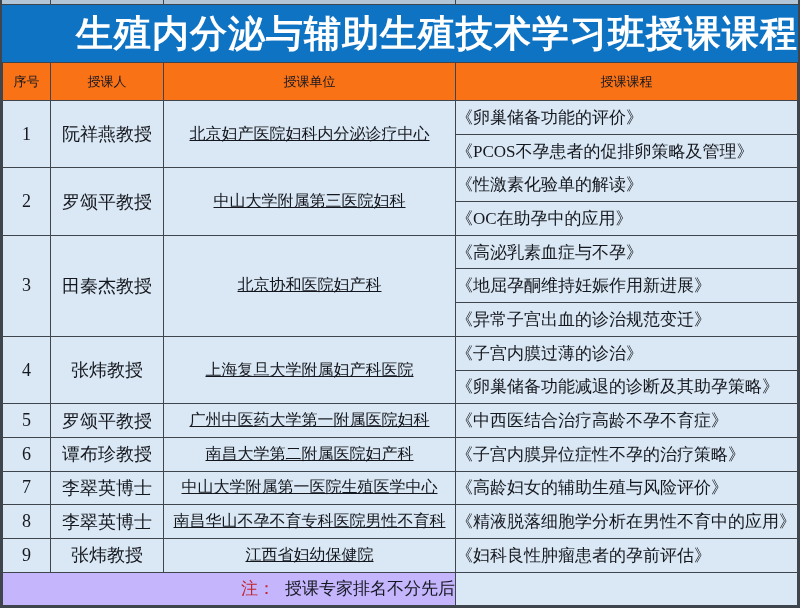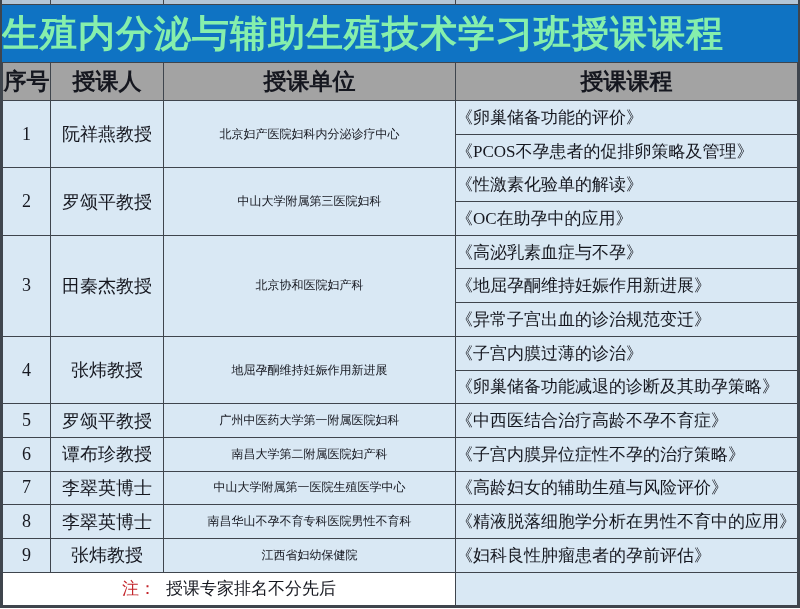--- a/index.html
+++ b/index.html
@@ -15,45 +15,45 @@
   
   .top-sliver{
     height:4px;background:#b3c6d7;
     background-image:linear-gradient(#3f454d,#3f454d),linear-gradient(#3f454d,#3f454d),linear-gradient(#3f454d,#3f454d);
     background-repeat:no-repeat;
     background-size:1px 4px,1px 4px,1px 4px;
     background-position:48px 0,161px 0,453px 0;
     border-bottom:1px solid #3f454d;
   }
   .title-band{
-    height:57px;line-height:57px;background:#0f73c3;color:#86efac;
-    text-align:left;font-family:"Liberation Sans","DejaVu Sans",sans-serif;
+    height:57px;line-height:57px;background:#0f73c3;color:#ffffff;
+    text-align:right;font-family:"Liberation Sans","DejaVu Sans",sans-serif;
     font-weight:bold;font-size:37px;letter-spacing:1px;
     white-space:nowrap;overflow:hidden;
   }
   table.course-table{
     width:100%;border-collapse:collapse;table-layout:fixed;
     background:#d9e8f4;
   }
   table.course-table th,table.course-table td{
     border:1px solid #3f454d;overflow:hidden;white-space:nowrap;
     color:#15171f;padding:0;
   }
   col.c1{width:48px;}col.c2{width:113px;}col.c3{width:292px;}col.c4{width:auto;}
   tr.header-row{height:38px;}
   tr.header-row th{
-    font-size:23px;font-weight:bold;text-align:center;background:#a3a3a3;
+    font-size:13px;font-weight:normal;text-align:center;background:#f97316;
   }
   tr.sub{height:33.7px;}
   td.c-no,td.c-lect,td.c-unit{text-align:center;font-size:18px;}
   td.c-no{font-family:"Liberation Serif","DejaVu Serif",serif;}
-  td.c-unit{font-size:12px;}
+  td.c-unit{font-size:16px;text-decoration:underline;}
   td.c-course{text-align:left;font-size:17px;padding-left:5px;}
   tr.note-row{height:33.5px;}
-  td.c-note{text-align:center;font-size:17px;padding-left:4px;background:#ffffff;}
+  td.c-note{text-align:right;font-size:17px;padding-left:4px;background:#c4b5fd;}
   .note-label{color:#c3242a;margin-right:10px;}
 </style>
 </head>
 <body>
 
 <div class="page">
   <div class="sheet">
     <div class="top-sliver"></div>
     <div class="title-band">生殖内分泌与辅助生殖技术学习班授课课程</div>
 
@@ -102,21 +102,21 @@
       <tr class="sub">
         <td class="c-course">《地屈孕酮维持妊娠作用新进展》</td>
       </tr>
       <tr class="sub">
         <td class="c-course">《异常子宫出血的诊治规范变迁》</td>
       </tr>
 
       <tr class="sub">
         <td rowspan="2" class="c-no">4</td>
         <td rowspan="2" class="c-lect">张炜教授</td>
-        <td rowspan="2" class="c-unit">地屈孕酮维持妊娠作用新进展</td>
+        <td rowspan="2" class="c-unit">上海复旦大学附属妇产科医院</td>
         <td class="c-course">《子宫内膜过薄的诊治》</td>
       </tr>
       <tr class="sub">
         <td class="c-course">《卵巢储备功能减退的诊断及其助孕策略》</td>
       </tr>
 
       <tr class="sub">
         <td class="c-no">5</td>
         <td class="c-lect">罗颂平教授</td>
         <td class="c-unit">广州中医药大学第一附属医院妇科</td>

